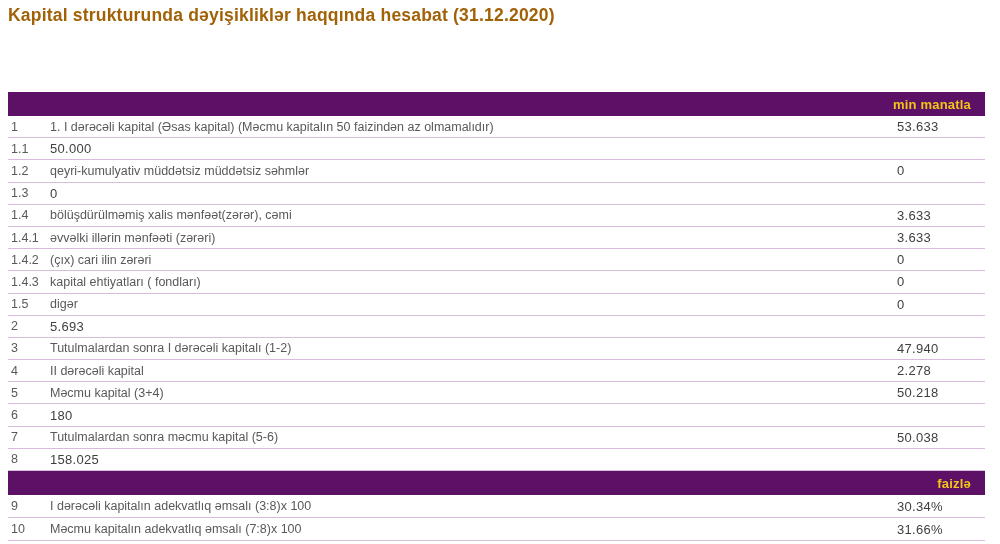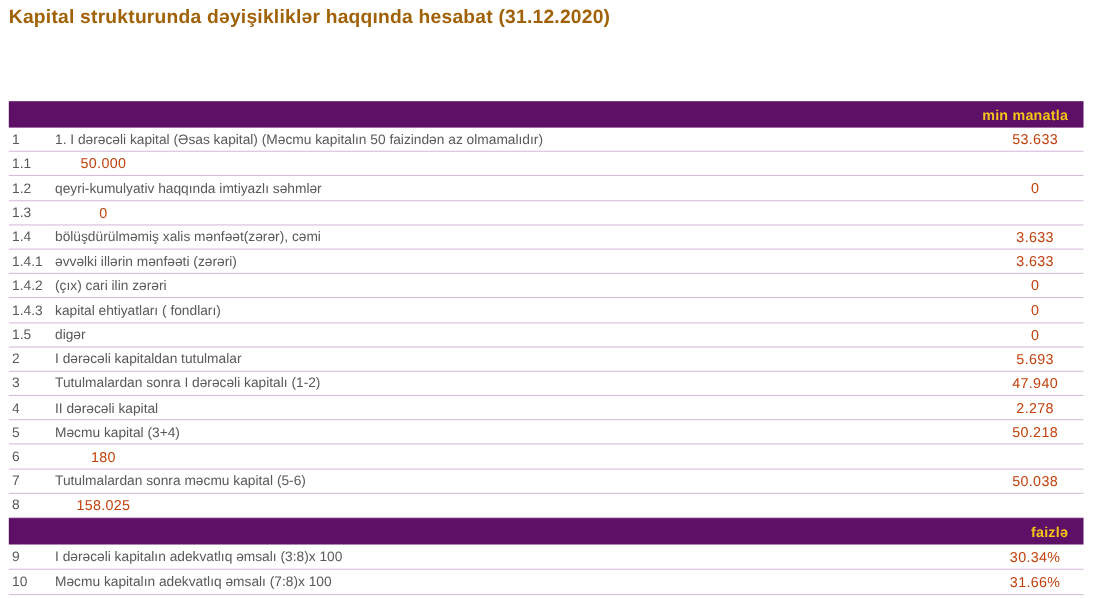--- a/index.html
+++ b/index.html
@@ -63,23 +63,23 @@
     box-sizing: border-box;
   }
   .row .label {
     flex: 1;
     white-space: nowrap;
     overflow: hidden;
   }
   .row .value {
     flex: none;
     width: 88px;
-    text-align: center;
+    text-align: left;
     font-size: 13px;
-    color: #c2410c;
+    color: #404040;
     letter-spacing: 0.3px;
   }
 </style>
 </head>
 <body>
 
 <div class="page">
 
   <h1 class="title">Kapital strukturunda dəyişikliklər haqqında hesabat  (31.12.2020)</h1>
 
@@ -96,21 +96,21 @@
     <span class="value">53.633</span>
   </div>
 
   <div class="row">
     <span class="num">1.1</span>
     <span class="value">50.000</span>
   </div>
 
   <div class="row">
     <span class="num">1.2</span>
-    <span class="label">qeyri-kumulyativ haqqında imtiyazlı səhmlər</span>
+    <span class="label">qeyri-kumulyativ müddətsiz müddətsiz səhmlər</span>
     <span class="value">0</span>
   </div>
 
   <div class="row">
     <span class="num">1.3</span>
     <span class="value">0</span>
   </div>
 
   <div class="row">
     <span class="num">1.4</span>
@@ -137,21 +137,20 @@
   </div>
 
   <div class="row">
     <span class="num">1.5</span>
     <span class="label">digər</span>
     <span class="value">0</span>
   </div>
 
   <div class="row">
     <span class="num">2</span>
-    <span class="label">I dərəcəli kapitaldan tutulmalar</span>
     <span class="value">5.693</span>
   </div>
 
   <div class="row">
     <span class="num">3</span>
     <span class="label">Tutulmalardan sonra I dərəcəli kapitalı (1-2)</span>
     <span class="value">47.940</span>
   </div>
 
   <div class="row">

